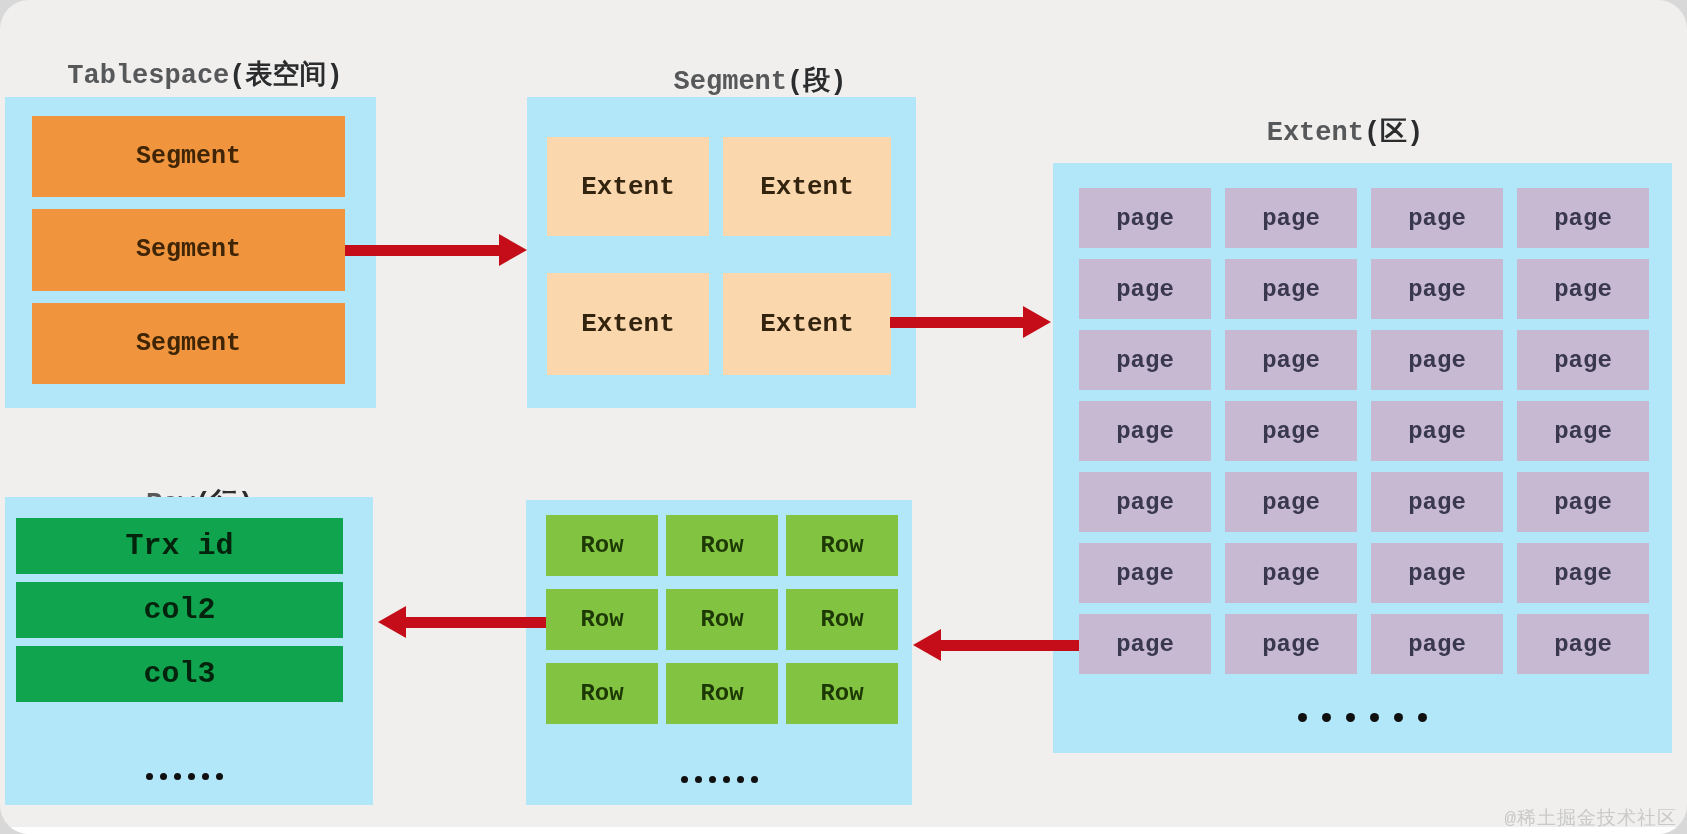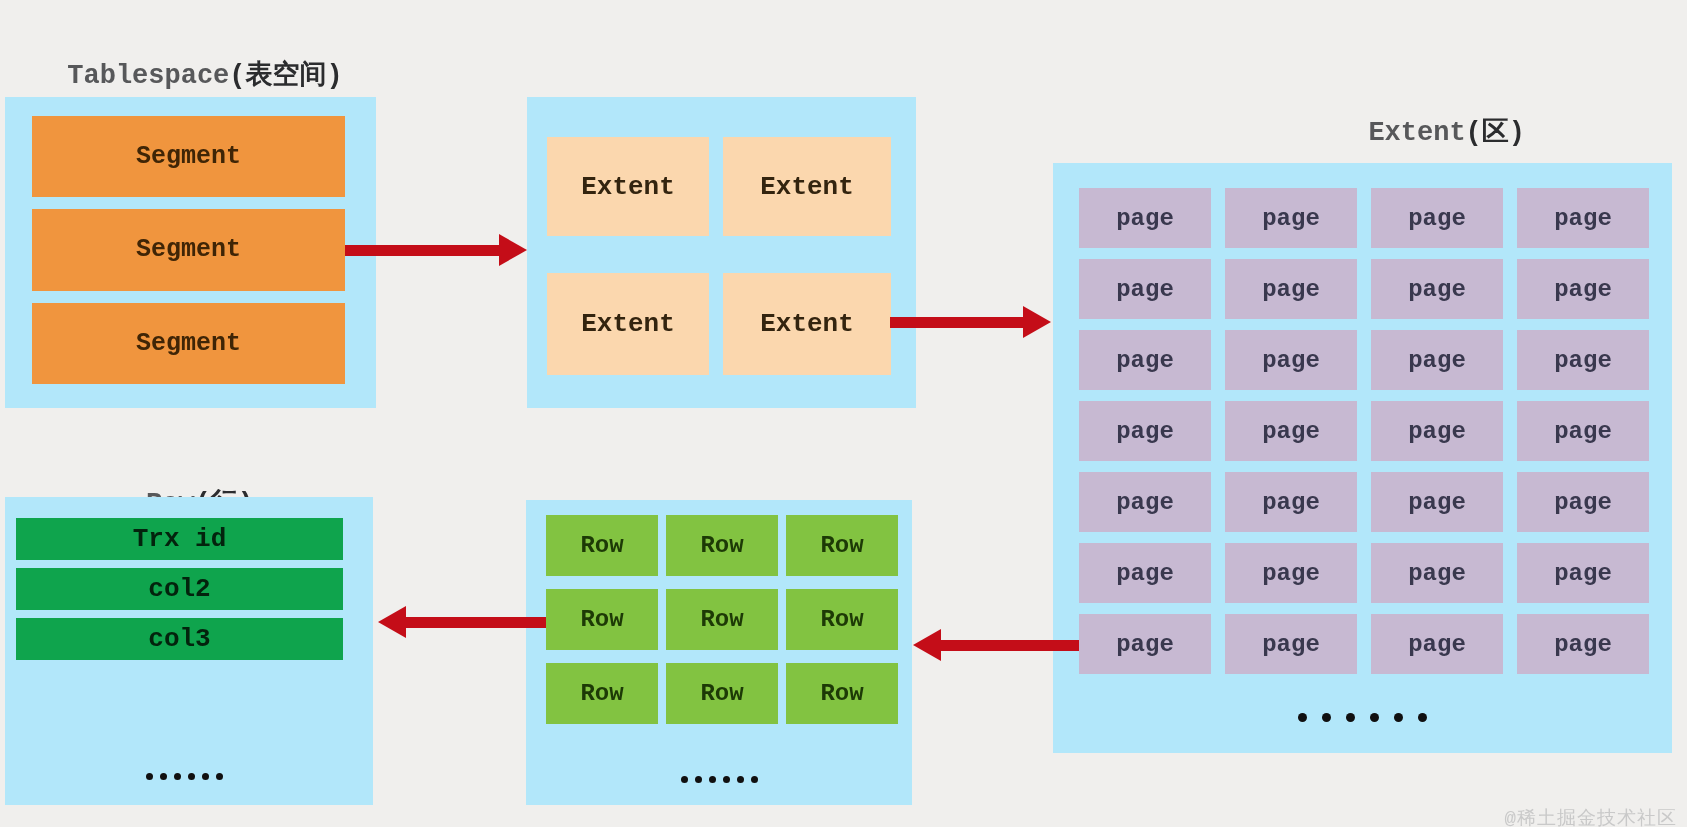--- a/index.html
+++ b/index.html
@@ -2,49 +2,49 @@
 <html style="--bg: #f0efed; --panel: #b2e7fa; --orange: #f0953e; --peach: #fbd7ae; --purple: #c7b9d2; --pgreen: #82c341; --rgreen: #0fa44d; --red: #c40d18; --title-en: #57585a; --title-zh: #2b2c2e; --dot: #101010; --wm: #c9c9c9;"><head>
 <meta charset="utf-8">
 <style>
   :root{
     --bg:#f0efed; --panel:#b2e7fa; --orange:#f0953e; --peach:#fbd7ae;
     --purple:#c7b9d2; --pgreen:#82c341; --rgreen:#0fa44d; --red:#c40d18;
     --title-en:#57585a; --title-zh:#2b2c2e; --dot:#101010; --wm:#c9c9c9;
   }
   html,body{margin:0;padding:0;}
   body{background:#d8d8d8;font-family:"Liberation Mono","DejaVu Sans Mono",monospace;}
-  .canvas{position:relative;width:1687px;height:834px;background:var(--bg);overflow:hidden;}
+  .canvas{position:relative;width:1687px;height:834px;background:var(--bg);overflow:hidden;border-radius:29px;}
 
   .title{position:absolute;text-align:center;font-weight:bold;font-size:27px;letter-spacing:0px;white-space:nowrap;}
   .title .t-en{color:var(--title-en);}
   .title .t-zh{color:var(--title-zh);}
   #title-tablespace{left:25px;top:56px;width:360px;}
   #title-segment{left:580px;top:62px;width:360px;}
-  #title-extent{left:1165px;top:113px;width:360px;text-align:right;}
+  #title-extent{left:1165px;top:113px;width:360px;}
   #title-row{left:20px;top:460px;width:360px;margin-top:24px;}
   #title-page{left:555px;top:460px;width:360px;}
 
   .panel{position:absolute;background:var(--panel);}
   #panel-tablespace{left:5px;top:97px;width:371px;height:311px;display:flex;flex-direction:column;gap:12px;padding:19px 31px 24px 27px;box-sizing:border-box;}
   #panel-segment{left:527px;top:97px;width:389px;height:311px;display:grid;grid-template-columns:162px 168px;grid-template-rows:99px 102px;column-gap:14px;row-gap:37px;padding:40px 0 0 20px;box-sizing:border-box;}
   #panel-extent{left:1053px;top:163px;width:619px;height:590px;box-sizing:border-box;}
   #panel-row{left:5px;top:497px;width:368px;height:308px;display:flex;flex-direction:column;gap:8px;padding:21px 30px 0 11px;box-sizing:border-box;}
   #panel-page{left:526px;top:500px;width:386px;height:305px;box-sizing:border-box;}
 
   .box{display:flex;align-items:center;justify-content:center;font-weight:bold;}
   .seg-box{flex:1;background:var(--orange);color:#3f2506;font-size:25px;}
   .ext-box{background:var(--peach);color:#33240f;font-size:26px;}
 
   #extent-grid{position:absolute;left:26px;top:25px;display:grid;grid-template-columns:repeat(4,132px);grid-auto-rows:60px;column-gap:14px;row-gap:11px;}
   .page-box{background:var(--purple);color:#39384e;font-size:24px;}
 
   #page-grid{position:absolute;left:20px;top:15px;display:grid;grid-template-columns:repeat(3,112px);grid-auto-rows:61px;column-gap:8px;row-gap:13px;}
   .prow-box{background:var(--pgreen);color:#1d3a06;font-size:24px;}
 
-  .bar-box{height:42px;background:var(--rgreen);color:#03230d;font-size:26px;flex:none;}
+  .bar-box{height:56px;background:var(--rgreen);color:#03230d;font-size:30px;flex:none;}
 
   .dots{position:absolute;display:flex;justify-content:center;align-items:center;}
   .dot{border-radius:50%;background:var(--dot);}
   #extent-dots{left:0;top:550px;width:100%;gap:15px;}
   #extent-dots .dot{width:9px;height:9px;}
   #row-dots{left:0;top:773px;width:368px;gap:7px;}
   #page-dots{left:526px;top:776px;width:386px;gap:7px;}
   #row-dots .dot,#page-dots .dot{width:7px;height:7px;}
 
   .arrow{position:absolute;display:flex;align-items:center;height:32px;}
@@ -59,20 +59,23 @@
   .watermark{position:absolute;right:10px;top:805px;font-family:Liberation Mono, monospace;font-size:19px;color:var(--wm);letter-spacing:1px;}
   .bottom-strip{position:absolute;left:0;top:827px;width:100%;height:7px;background:#ffffff;}
 </style>
 </head>
 <body>
 
 <div class="canvas">
 
   <div class="title" id="title-tablespace">
     <span class="t-en">Tablespace</span><span class="t-zh">(表空间)</span>
+  </div>
+  <div class="title" id="title-segment">
+    <span class="t-en">Segment</span><span class="t-zh">(段)</span>
   </div>
   <div class="title" id="title-extent">
     <span class="t-en">Extent</span><span class="t-zh">(区)</span>
   </div>
   <div class="title" id="title-row">
     <span class="t-en">Row</span><span class="t-zh">(行)</span>
   </div>
 
   <div class="panel" id="panel-tablespace">
       <div class="box seg-box">Segment</div>

